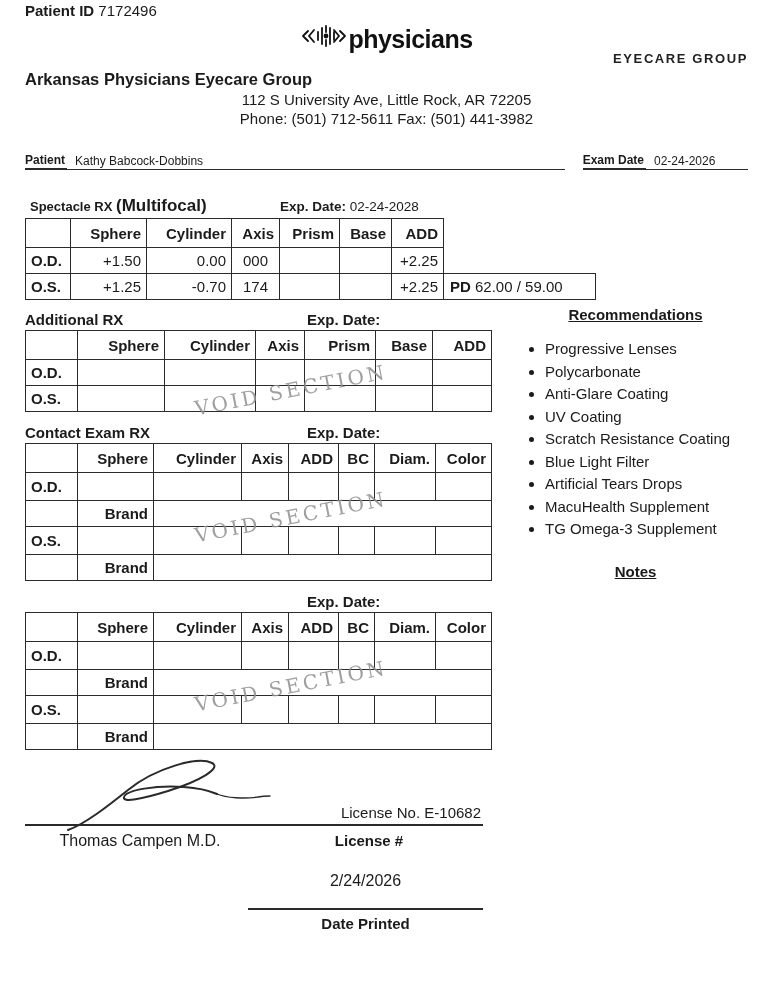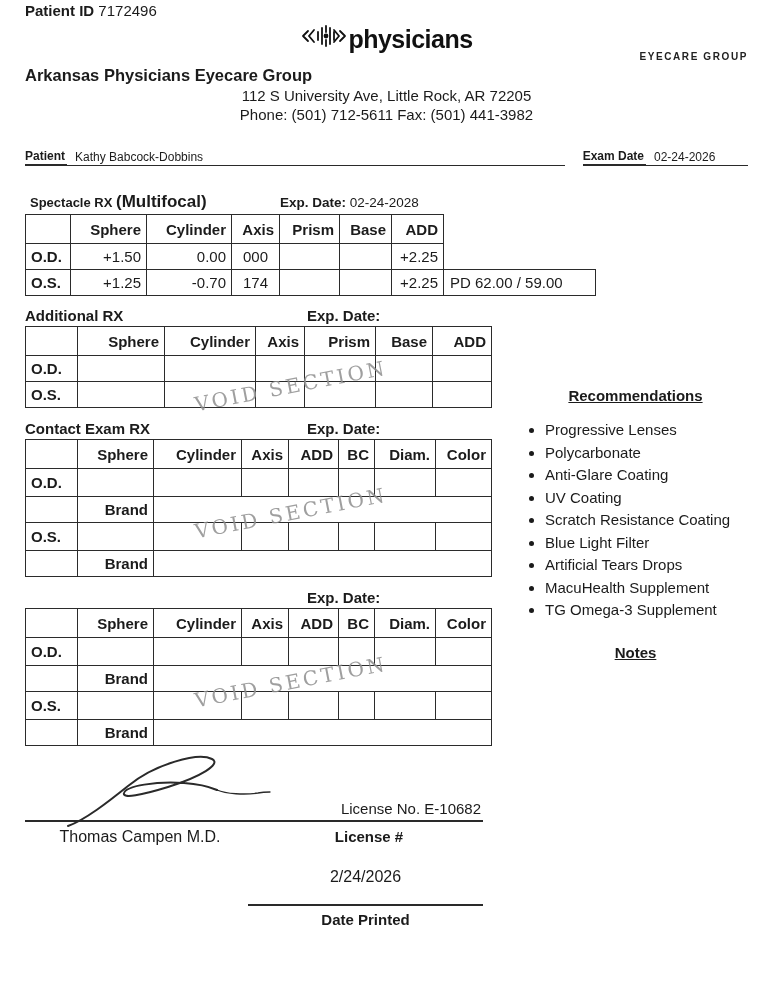--- a/index.html
+++ b/index.html
@@ -5,21 +5,21 @@
   * { margin:0; padding:0; box-sizing:border-box; }
   html,body { width:773px; height:1000px; background:#ffffff; font-family:"Liberation Sans", sans-serif; color:#1b1b1b; }
   .page { position:relative; width:773px; height:1000px; padding:14px 25px 0 25px; overflow:hidden; }
 
   
   .patient-id { position:absolute; left:25px; top:2px; font-size:15px; }
   .patient-id b { font-weight:bold; }
   .logo-wrap { width:100%; display:flex; flex-direction:column; align-items:center; padding-top:8px; }
   .logo-row { display:flex; align-items:flex-end; }
   .logo-text { font-size:25px; font-weight:bold; letter-spacing:-0.5px; color:#111; }
-  .logo-sub { font-size:10px; letter-spacing:1.6px; font-weight:bold; color:#222; align-self:flex-end; margin-top:-3px; margin-left:62px; }
+  .logo-sub { font-size:13px; letter-spacing:1.6px; font-weight:bold; color:#222; align-self:flex-end; margin-top:-3px; margin-left:62px; }
   .clinic-name { font-weight:bold; font-size:16.5px; margin-top:4px; }
   .clinic-addr, .clinic-phone { text-align:center; font-size:15px; margin-top:2px; }
 
   
   .pt-line { display:flex; align-items:flex-end; margin-top:26px; font-size:12px; }
   .pt-label { font-weight:bold; border-bottom:2px solid #2a2a2a; padding:0 2px 1px 0; }
   .pt-name-line { flex:1; border-bottom:1.5px solid #2a2a2a; padding:0 0 1px 8px; margin-right:18px; }
   .exam-label { font-weight:bold; border-bottom:2px solid #2a2a2a; padding:0 2px 1px 0; }
   .exam-val-line { width:102px; border-bottom:1.5px solid #2a2a2a; padding:0 0 1px 8px; }
 
@@ -32,27 +32,27 @@
 
   
   table { border-collapse:collapse; table-layout:fixed; }
   td, th { border:1.6px solid #2b2b2b; font-size:15px; padding:0 5px; height:26px; overflow:hidden; white-space:nowrap; }
   th { font-weight:bold; text-align:right; height:29px; }
   td.rowlab { font-weight:bold; text-align:left; }
   td.num { text-align:right; }
   td.ctr { text-align:center; }
   td.ghost, th.ghost { border:none; background:transparent; }
   td.pd { text-align:left; padding-left:6px; }
-  td.pd b { font-weight:normal;text-align:right; }
+  td.pd b { font-weight:bold;text-align:right; }
   td.brand { font-weight:bold; text-align:right; }
 
   .spec-table { margin-top:2px; }
 
   
-  .cols { display:flex; margin-top:6px;align-items:center; }
+  .cols { display:flex; margin-top:6px; }
   .left-col { width:470px; }
   .right-col { flex:1; padding-left:28px; }
 
   .sec-head { position:relative; height:24px; margin-top:7px; }
   .sec-head:first-child { margin-top:0; }
   .sec-title { position:absolute; left:0; bottom:2px; font-size:15px; font-weight:bold; }
   .sec-exp { position:absolute; left:282px; bottom:2px; font-size:15px; font-weight:bold; }
   .sec-exp span { font-weight:normal; }
 
   .void-wrap { position:relative; }

